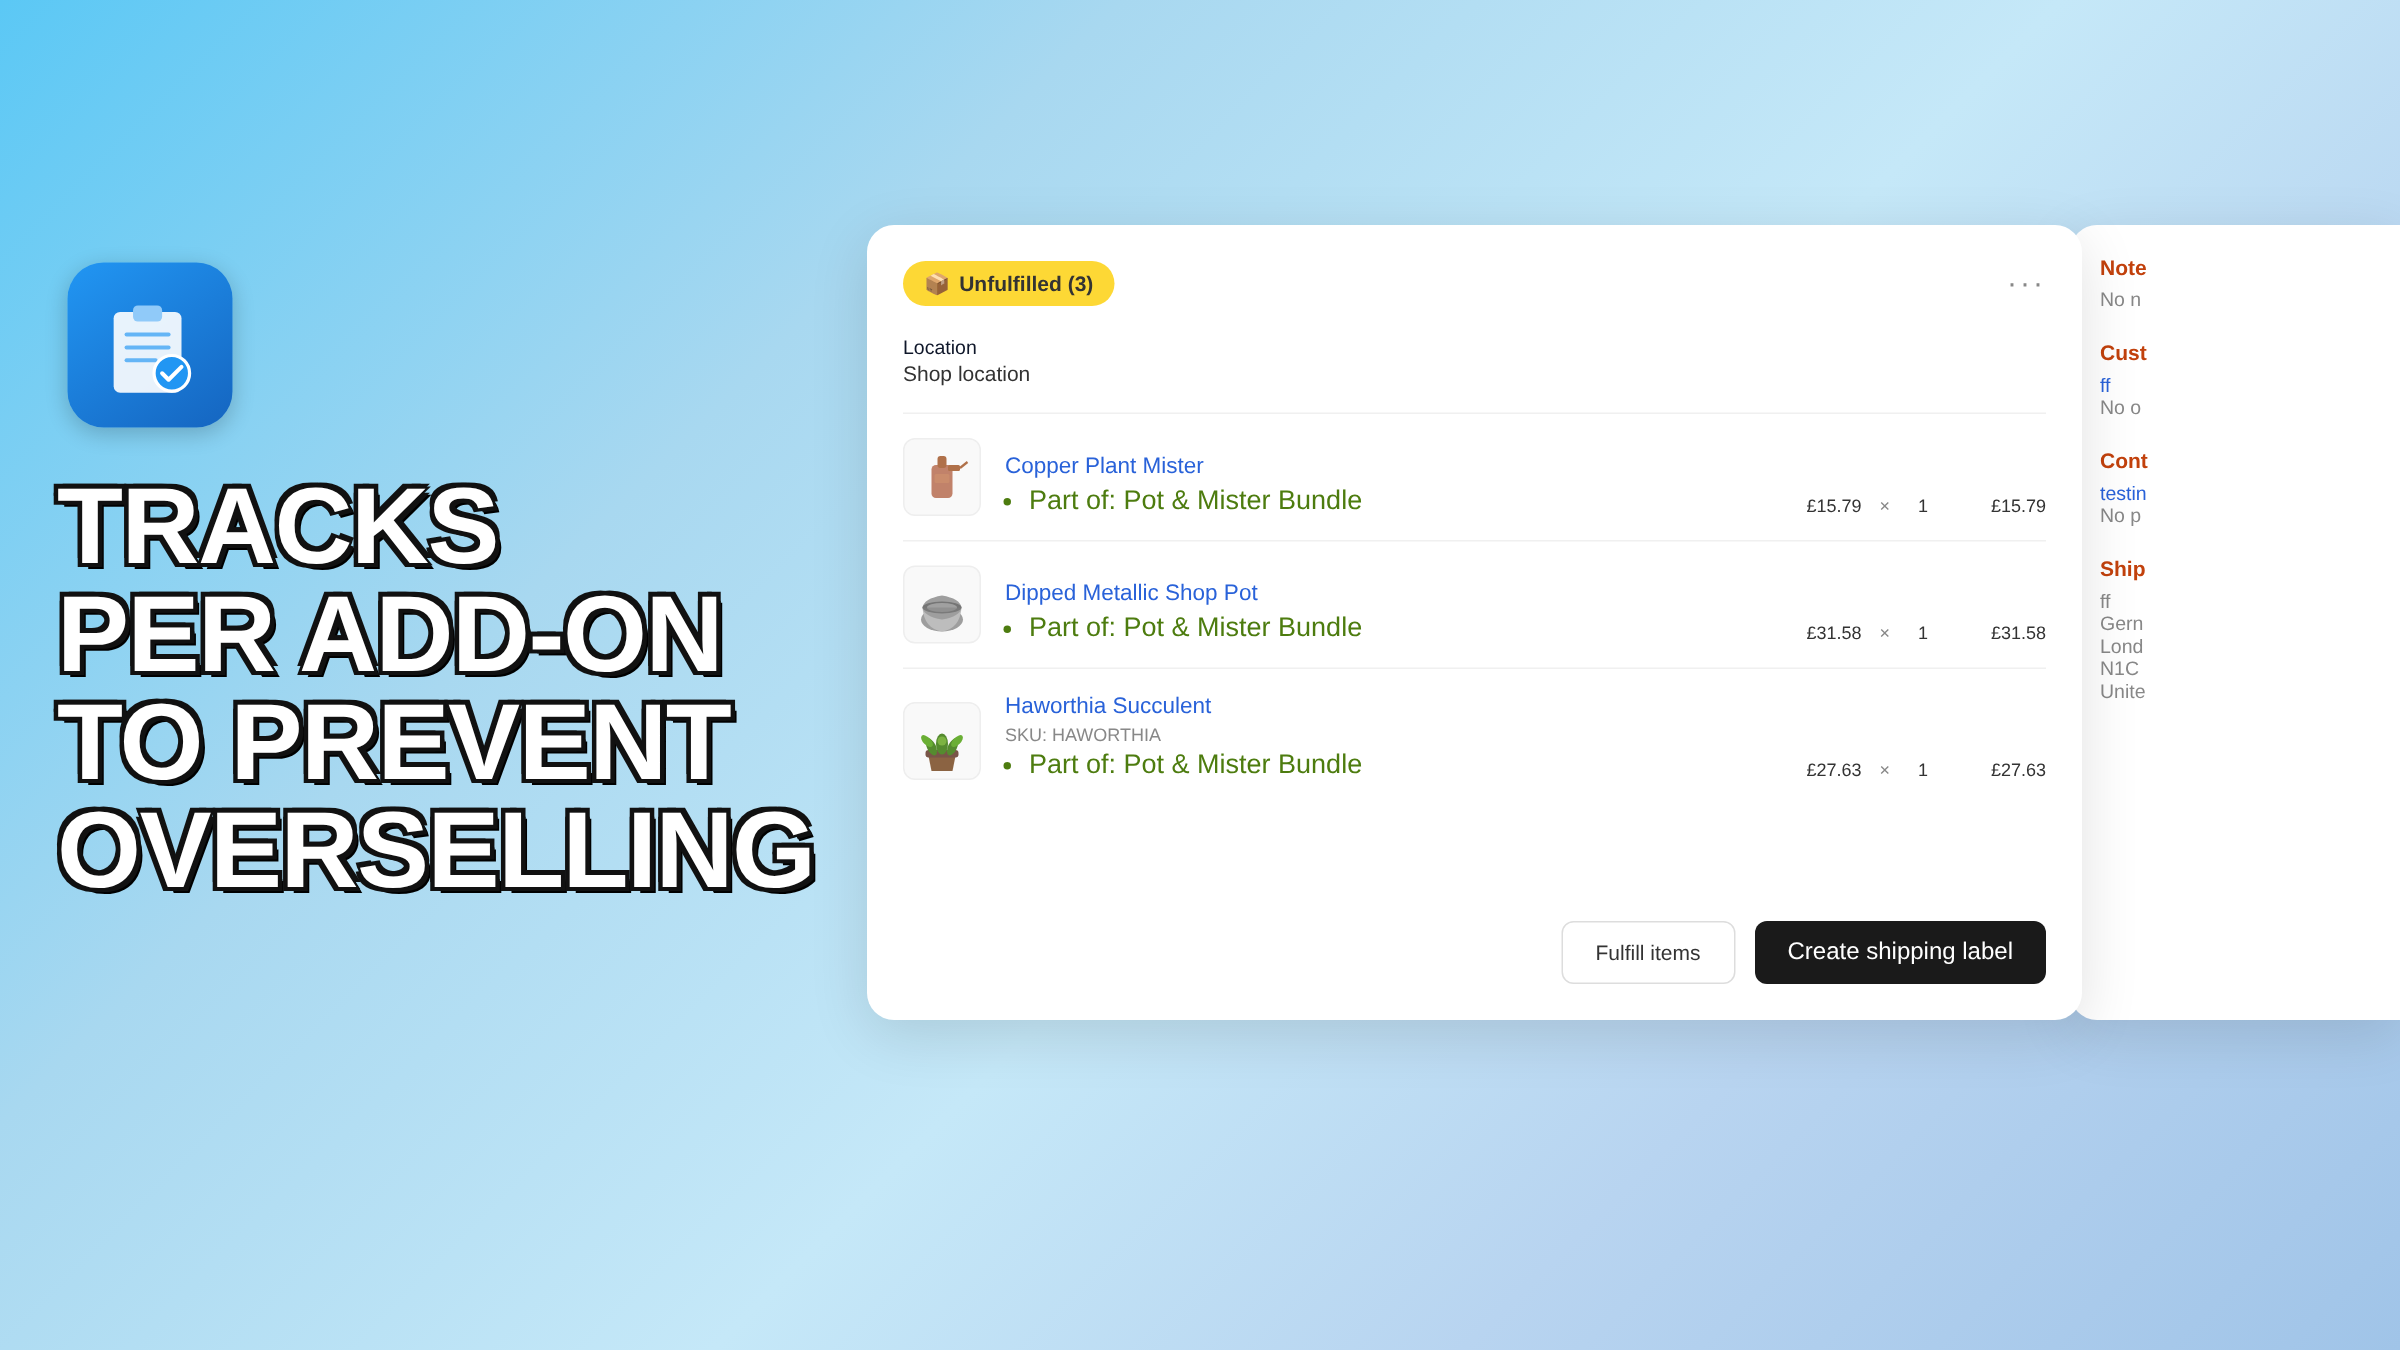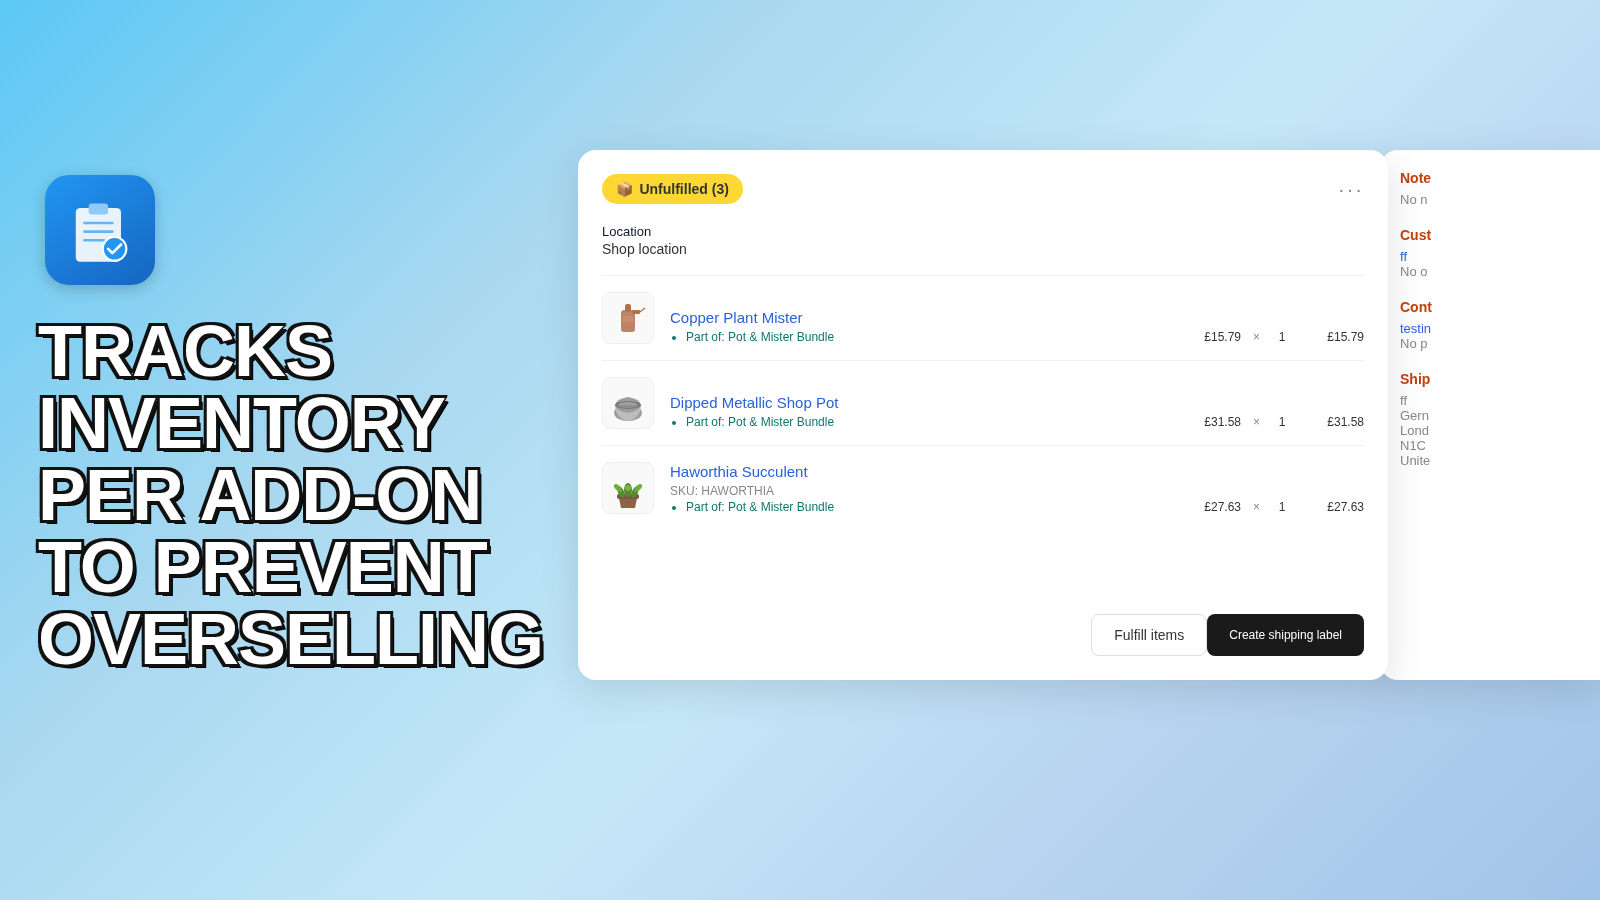--- a/index.html
+++ b/index.html
@@ -143,22 +143,22 @@
     }
 
     .item-name {
       color: #2962d9;
       font-size: 15px;
       font-weight: 500;
       margin-bottom: 4px;
     }
 
     .item-meta {
-      font-size: 12px;
-      color: #0f766e;
+      font-size: 18px;
+      color: #4d7c0f;
     }
 
     .item-meta li {
       list-style: disc;
       margin-left: 16px;
       margin-top: 2px;
     }
 
     .item-sku {
       font-size: 12px;
@@ -195,41 +195,41 @@
       text-align: right;
       font-weight: 500;
     }
 
     
     .card-footer {
       position: absolute;
       bottom: 24px;
       right: 24px;
       display: flex;
-      gap: 0;
+      gap: 13px;
     }
 
     .btn-fulfill {
       padding: 12px 22px;
       border: 1px solid #ddd;
       background: white;
       border-radius: 8px;
       font-size: 14px;
       font-weight: 500;
       color: #333;
       cursor: pointer;
     }
 
     .btn-shipping {
       padding: 12px 22px;
       background: #1a1a1a;
       color: white;
       border: none;
       border-radius: 8px;
-      font-size: 12px;
+      font-size: 16px;
       font-weight: 500;
       cursor: pointer;
     }
 
     
     .right-panel {
       position: absolute;
       top: 150px;
       right: 0;
       width: 220px;
@@ -284,21 +284,20 @@
     <line x1="18" y1="34" x2="44" y2="34" stroke="#64B5F6" stroke-width="2.5" stroke-linecap="round"></line>
     <line x1="18" y1="42" x2="36" y2="42" stroke="#64B5F6" stroke-width="2.5" stroke-linecap="round"></line>
 
     <circle cx="46" cy="50" r="11" fill="#2196F3" stroke="white" stroke-width="2"></circle>
     <polyline points="40,50 44,54 52,46" stroke="white" stroke-width="2.5" fill="none" stroke-linecap="round" stroke-linejoin="round"></polyline>
   </svg>
 </div>
 
 <div class="hero-text">
   <h1>TRACKS</h1>
-  <h1>INVENTORY</h1>
   <h1>PER ADD-ON</h1>
   <h1>TO PREVENT</h1>
   <h1>OVERSELLING</h1>
 </div>
 
 <div class="right-panel">
   <div class="right-panel-section">
     <div class="right-section-title">Note</div>
     <div class="right-section-text">No n</div>
   </div>

